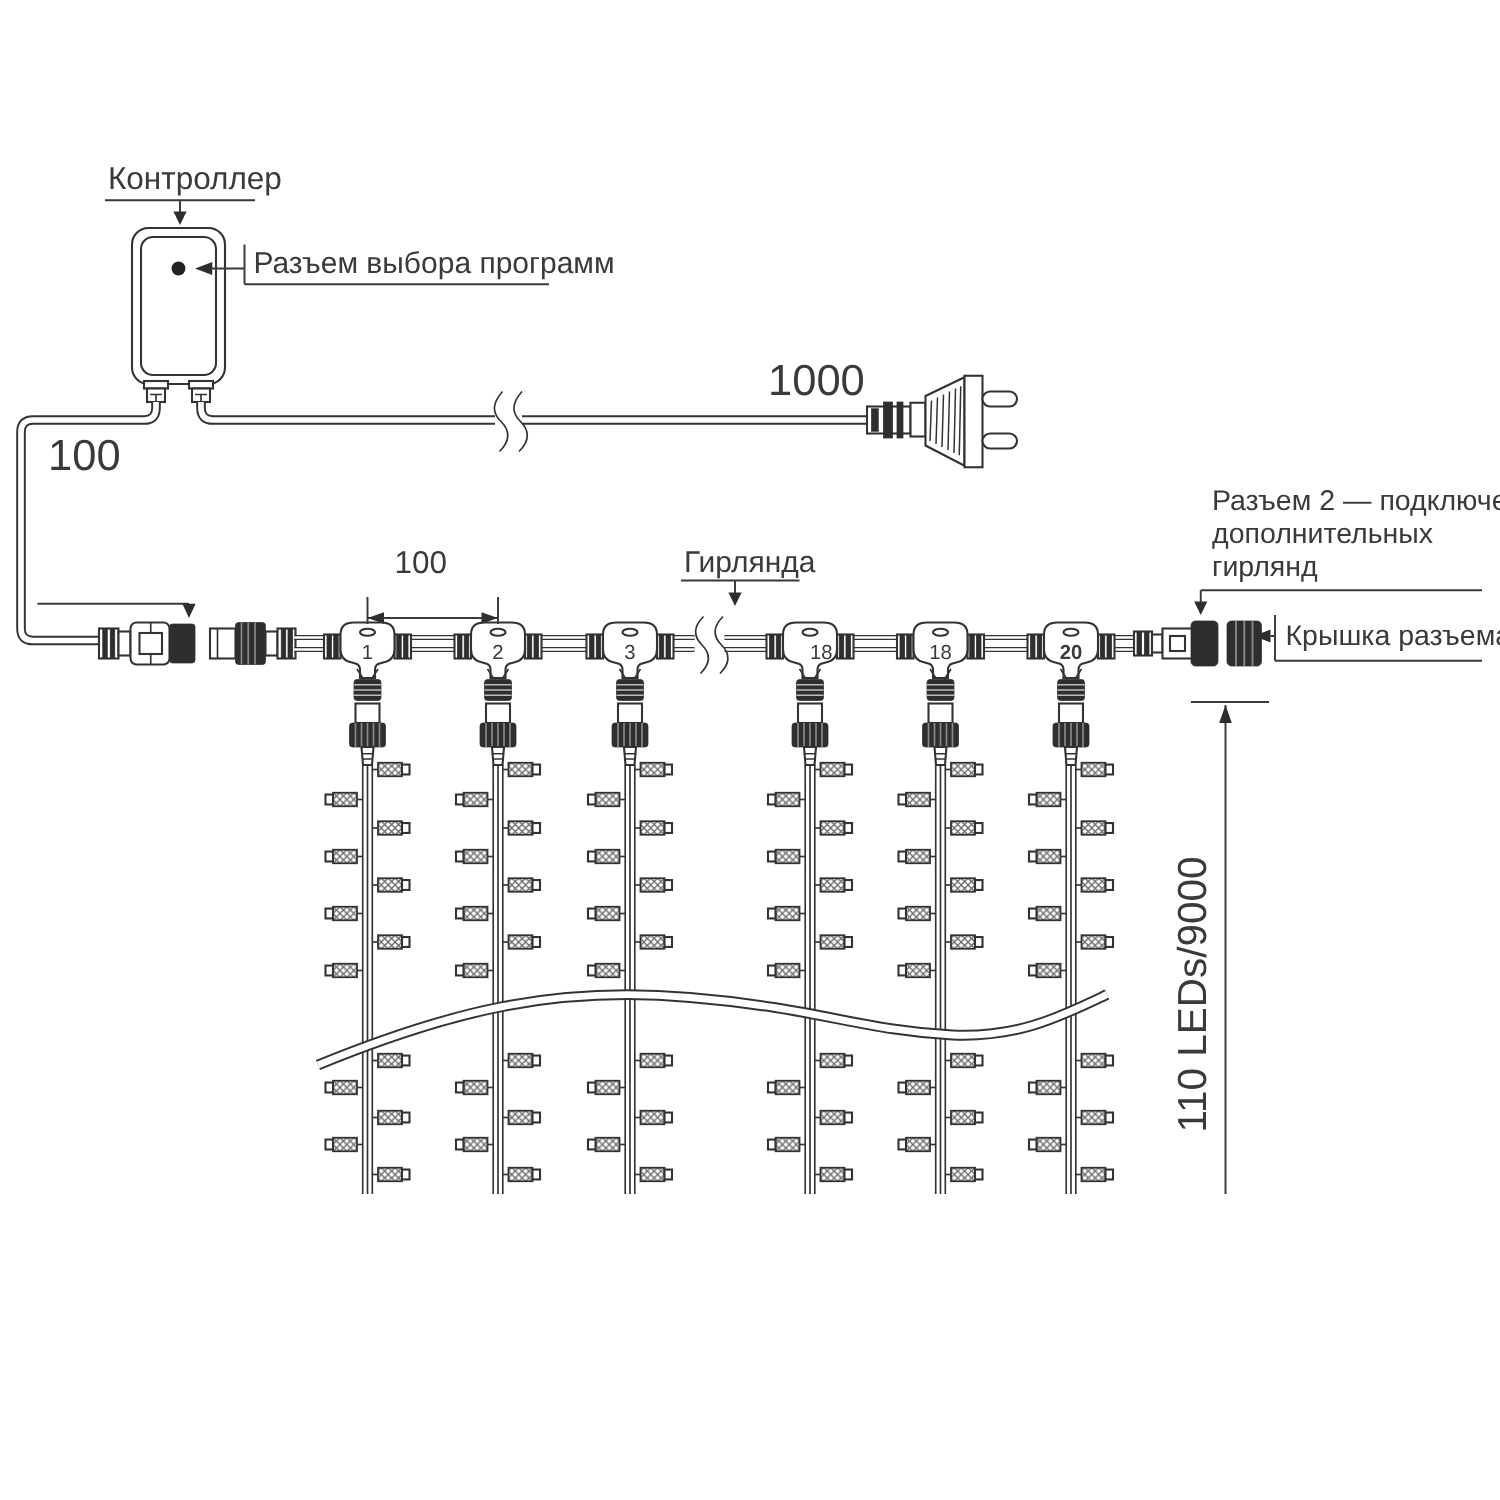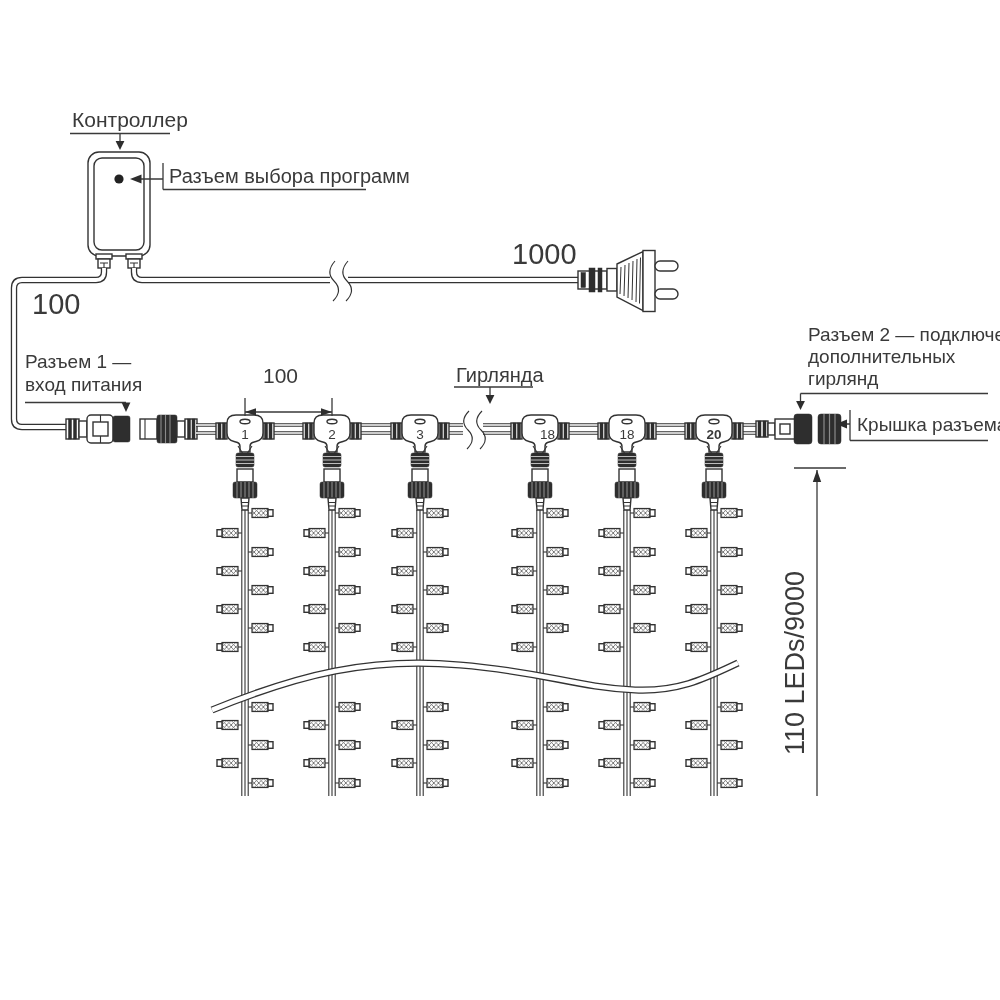--- a/index.html
+++ b/index.html
@@ -219,24 +219,20 @@
     <path class="thin" d="M794,468 H846 M794,864.5 H846 M817,470 V862"></path>
     <polygon class="arr" points="817,470 812.8,482 821.2,482"></polygon>
     <polygon class="arr" points="817,862.5 812.8,850.5 821.2,850.5"></polygon>
   </g>
 </svg>
 
 <div class="lbl" id="controller-label">Контроллер</div>
 <div class="lbl" id="button-label">Разъем выбора программ</div>
 <div class="lbl" id="dim300">100</div>
 <div class="lbl" id="dim1200">1000</div>
-<div class="lbl" id="conn1-label">
-  <span style="display:block">Разъем 1 —</span>
-  <span style="display:block">вход питания</span>
-</div>
 <div class="lbl" id="garland-label">Гирлянда</div>
 <div class="lbl" id="dim100">100</div>
 <div class="lbl" id="conn2-label">
   <span style="display:block">Разъем 2 — подключение</span>
   <span style="display:block">дополнительных</span>
   <span style="display:block">гирлянд</span>
 </div>
 <div class="lbl" id="cap-label">Крышка разъема</div>
 <div class="lbl" id="vdim">110 LEDs/9000</div>
 <div class="lbl" id="dim2000">1996</div>

